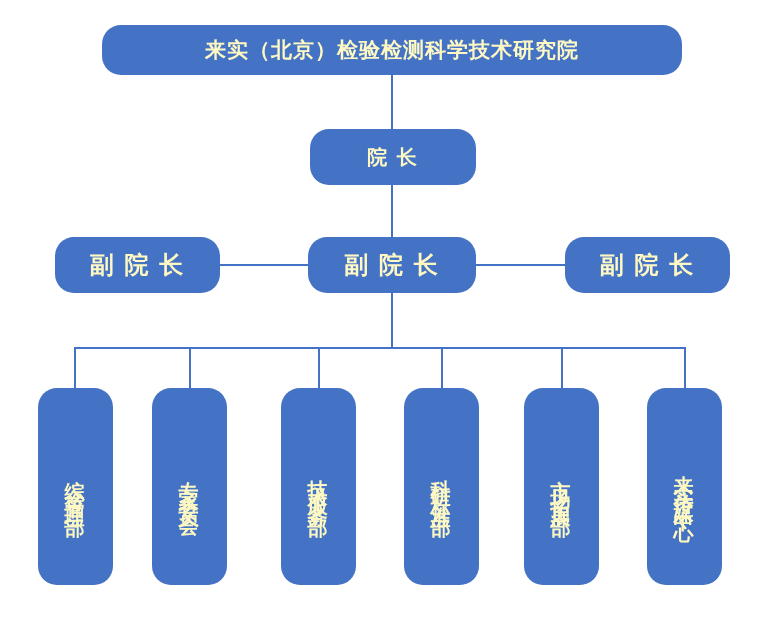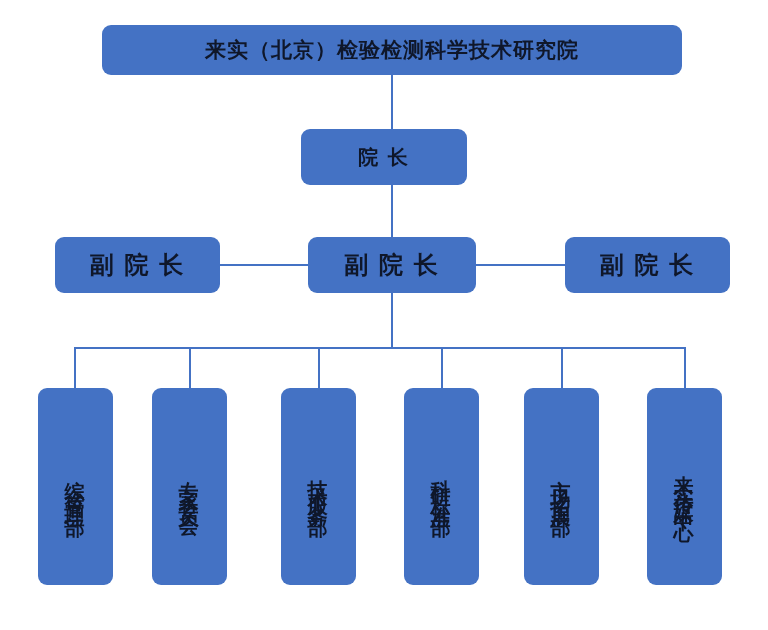--- a/index.html
+++ b/index.html
@@ -11,37 +11,37 @@
     position: relative;
     width: 768px;
     height: 630px;
     background: #ffffff;
     font-family: "Liberation Sans", sans-serif;
     overflow: hidden;
   }
   .box {
     position: absolute;
     background: #4472C4;
-    color: #0f172a;
-    border-radius: 9px;
+    color: #fef9c3;
+    border-radius: 19px;
     display: flex;
     align-items: center;
     justify-content: center;
     font-weight: bold;
     box-sizing: border-box;
     text-align: center;
   }
   .box-root {
     left: 102px; top: 25px;
     width: 580px; height: 50px;
     font-size: 21px;
     letter-spacing: 1px;
   }
   .box-president {
-    left: 301px; top: 129px;
+    left: 310px; top: 129px;
     width: 166px; height: 56px;
     font-size: 20px;
     letter-spacing: 2px;
   }
   .box-vp {
     top: 237px;
     width: 165px; height: 56px;
     font-size: 24px;
     letter-spacing: 2px;
   }

